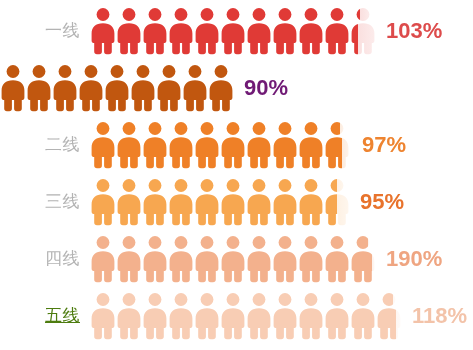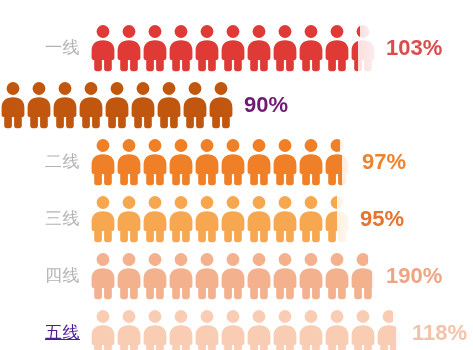--- a/index.html
+++ b/index.html
@@ -13,21 +13,21 @@
     font-family: "Liberation Sans", "DejaVu Sans", sans-serif;
     overflow: hidden;
   }
   #chart {
     width: 473px;
     height: 301px;
     position: relative;
     display: flex;
     flex-direction: column;
     justify-content: flex-start;
-    padding-top: 19px;
+    padding-top: 2px;
     box-sizing: border-box;
   }
   .row {
     height: 57px;
     display: flex;
     align-items: center;
     flex: 0 0 auto;
   }
   .row-label {
     width: 90px;
@@ -324,21 +324,21 @@
               <stop offset="100%" stop-color="#f3b18d" stop-opacity="0.10"></stop>
             </linearGradient>
           </defs>
           <circle cx="13" cy="7.5" r="6.4" fill="url(#pg-4-10)"></circle>
           <path d="M13 16.2 C5.6 16.2 1.6 20.2 1.6 26.6 L1.6 33.4 C1.6 35.1 2.6 36.1 4.2 36.1 L4.2 44.4 C4.2 46.1 5.3 47.2 7.0 47.2 L9.3 47.2 C11.0 47.2 11.9 46.1 11.9 44.4 L11.9 36.1 L14.1 36.1 L14.1 44.4 C14.1 46.1 15.0 47.2 16.7 47.2 L19.0 47.2 C20.7 47.2 21.8 46.1 21.8 44.4 L21.8 36.1 C23.4 36.1 24.4 35.1 24.4 33.4 L24.4 26.6 C24.4 20.2 20.4 16.2 13 16.2 Z" fill="url(#pg-4-10)"></path>
         </svg>
       </div>
       <div class="row-value" style="color: rgb(239, 165, 129);">190%</div>
     </div>
     <div class="row">
-      <div class="row-label" style="color: #4c1d95; text-decoration: underline;">五线</div>
+      <div class="row-label" style="color: #4d7c0f; text-decoration: underline;">五线</div>
       <div class="icons">
         <svg class="figure" viewBox="0 0 26 48">
           <circle cx="13" cy="7.5" r="6.4" fill="#f8cdb4"></circle>
           <path d="M13 16.2 C5.6 16.2 1.6 20.2 1.6 26.6 L1.6 33.4 C1.6 35.1 2.6 36.1 4.2 36.1 L4.2 44.4 C4.2 46.1 5.3 47.2 7.0 47.2 L9.3 47.2 C11.0 47.2 11.9 46.1 11.9 44.4 L11.9 36.1 L14.1 36.1 L14.1 44.4 C14.1 46.1 15.0 47.2 16.7 47.2 L19.0 47.2 C20.7 47.2 21.8 46.1 21.8 44.4 L21.8 36.1 C23.4 36.1 24.4 35.1 24.4 33.4 L24.4 26.6 C24.4 20.2 20.4 16.2 13 16.2 Z" fill="#f8cdb4"></path>
         </svg>
         <svg class="figure" viewBox="0 0 26 48">
           <circle cx="13" cy="7.5" r="6.4" fill="#f8cdb4"></circle>
           <path d="M13 16.2 C5.6 16.2 1.6 20.2 1.6 26.6 L1.6 33.4 C1.6 35.1 2.6 36.1 4.2 36.1 L4.2 44.4 C4.2 46.1 5.3 47.2 7.0 47.2 L9.3 47.2 C11.0 47.2 11.9 46.1 11.9 44.4 L11.9 36.1 L14.1 36.1 L14.1 44.4 C14.1 46.1 15.0 47.2 16.7 47.2 L19.0 47.2 C20.7 47.2 21.8 46.1 21.8 44.4 L21.8 36.1 C23.4 36.1 24.4 35.1 24.4 33.4 L24.4 26.6 C24.4 20.2 20.4 16.2 13 16.2 Z" fill="#f8cdb4"></path>
         </svg>
         <svg class="figure" viewBox="0 0 26 48">

